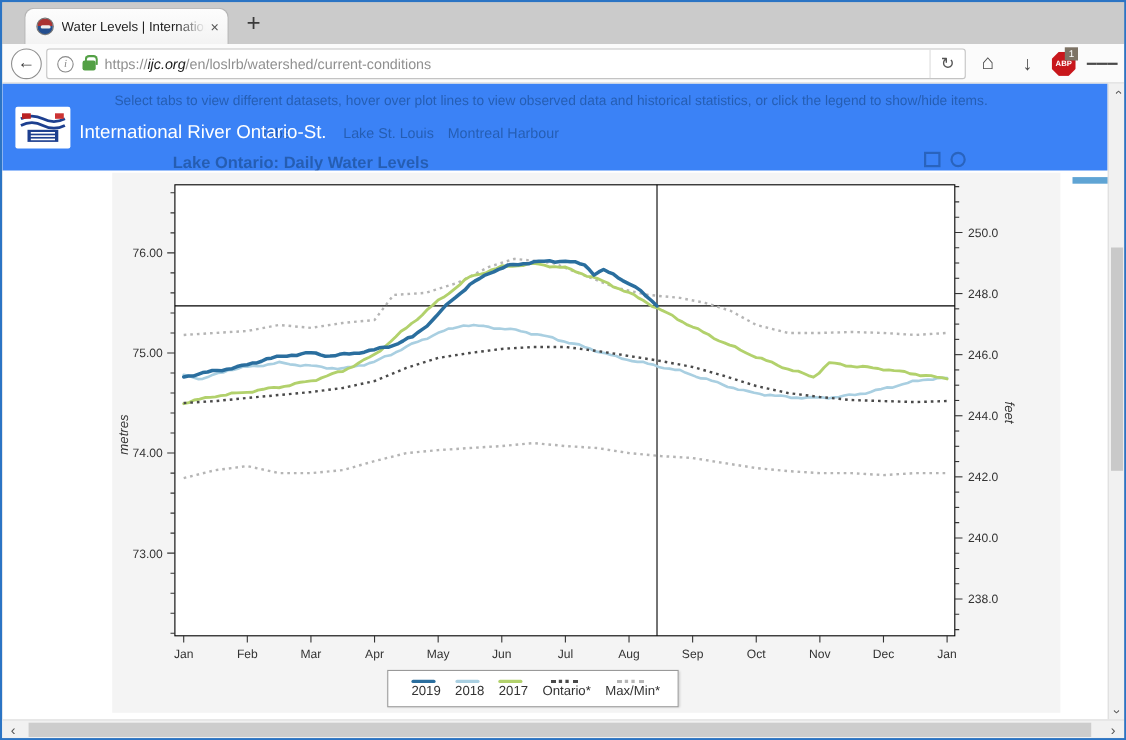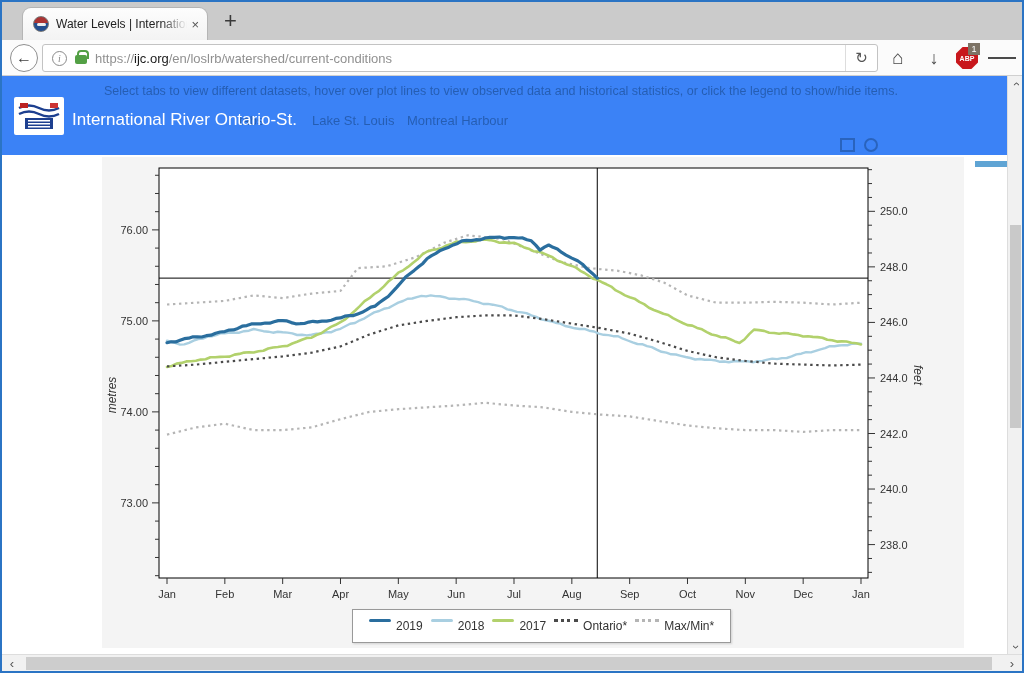--- a/index.html
+++ b/index.html
@@ -16,21 +16,21 @@
   .newtab{ position:absolute; left:222px; top:8px; font-size:22px; color:#3a3a3a; line-height:22px; }
 
   
   .toolbar{ position:relative; height:36px; background:#fbfbfb; border-bottom:1px solid #d0d0d0; }
   .back-btn{ position:absolute; left:8px; top:4px; width:28px; height:28px; border:1px solid #8f8f8f; border-radius:50%; background:#fff; display:flex; align-items:center; justify-content:center; font-size:16px; font-weight:bold; color:#3e3e3e; }
   .urlbar{ position:absolute; left:40px; top:4px; width:836px; height:28px; background:#fff; border:1px solid #c3c3c3; border-radius:3px; display:flex; align-items:center; }
   .info-icon{ width:15px; height:15px; border:1px solid #8a8a8a; border-radius:50%; color:#8a8a8a; font-size:10px; font-style:italic; font-family:"Liberation Serif",serif; display:flex; align-items:center; justify-content:center; margin:0 6px 0 9px; flex:none;}
   .lock-icon{ position:relative; width:12px; height:9px; background:#53a045; border-radius:2px; margin:3px 8px 0 2px; flex:none;}
   .lock-icon::before{ content:""; position:absolute; left:2px; top:-5px; width:8px; height:7px; border:2px solid #53a045; border-bottom:none; border-radius:4px 4px 0 0; }
   .url-text{ font-size:13px; color:#909090; white-space:nowrap; overflow:hidden; flex:1; }
-  .url-text .domain{ color:#1a1a1a; }
+  .url-text .domain{ color:#1a1a1a;font-style:italic; }
   .reload-seg{ width:32px; height:100%; border-left:1px solid #ddd; display:flex; align-items:center; justify-content:center; font-size:15px; color:#555; flex:none;}
   .tb-icon{ position:absolute; top:5px; width:28px; height:26px; display:flex; align-items:center; justify-content:center; color:#4a4a4a; }
   .home-i{ left:882px; font-size:19px; }
   .down-i{ left:918px; font-size:18px; font-weight:bold; }
   .abp-i{ left:951px; }
   .abp-oct{ position:relative; width:22px; height:22px; background:#c8171c; clip-path:polygon(30% 0,70% 0,100% 30%,100% 70%,70% 100%,30% 100%,0 70%,0 30%); color:#fff; font-size:7px; font-weight:bold; display:flex; align-items:center; justify-content:center;}
   .abp-badge{ position:absolute; left:966px; top:3px; width:12px; height:12px; background:#7d7365; color:#fff; font-size:9px; display:flex; align-items:center; justify-content:center; z-index:3;}
   .menu-i{ left:986px; }
   .menu-i span{ display:block; width:16px; height:2.5px; background:#4a4a4a; margin:2px 0; }
 
@@ -51,21 +51,21 @@
   .site-title{ position:absolute; left:70px; top:32px; color:#fff; font-size:17px; line-height:24px; }
   .main-nav{ position:absolute; right:14px; top:42px; display:flex; gap:23px; align-items:center; }
   .nav-item{ position:relative; color:#fff; font-size:12.5px; letter-spacing:.3px; white-space:nowrap; cursor:pointer; }
   .caret{ display:inline-block; width:0; height:0; border-left:4px solid transparent; border-right:4px solid transparent; border-top:5px solid #fff; margin-left:5px; vertical-align:middle; }
   .nav-item.active::after{ content:""; position:absolute; left:-2px; right:-2px; top:22px; height:3px; background:#fff; }
 
   
   .clip-frag{ position:absolute; left:973px; top:85px; width:33px; height:6px; background:#5fa4d4; z-index:2;}
   .chart-widget{ position:absolute; left:100px; top:81px; width:862px; height:491px; background:#f4f4f4; }
   .legend-box{ position:absolute; left:250px; top:452px; height:34px; background:#fff; border:1px solid #999; box-shadow:1px 1px 2px rgba(0,0,0,.15); display:flex; align-items:center; padding:0 12px; }
-  .lg-item{ display:flex; align-items:flex-start; margin:0 4px; cursor:pointer; }
+  .lg-item{ display:flex; align-items:center; margin:0 4px; cursor:pointer;flex-direction:column; }
   .lg-label{ font-size:12px; color:#333; margin-left:5px; }
   .sw-solid{ width:22px; height:3px; border-radius:2px; }
   .sw-dot{ width:24px; height:0; border-top:3px dotted; }
 
   
   .v-scroll{ position:absolute; right:0; top:0; width:15px; height:578px; background:#f1f1f1; border-left:1px solid #ddd; z-index:6;}
   .v-thumb{ position:absolute; left:2px; top:149px; width:11px; height:203px; background:#c9c9c9; }
   .v-arrow{ position:absolute; left:0; width:15px; height:15px; color:#555; font-size:12px; display:flex; align-items:center; justify-content:center; }
   .v-up{ top:0; } .v-dn{ bottom:0; }
   .rot90{ transform:rotate(90deg); } .rot270{ transform:rotate(270deg); }
@@ -111,20 +111,21 @@
       </div>
   </div>
 
   <div class="viewport">
 
     <div class="site-header">
       <div class="ghost g-instr">Select tabs to view different datasets, hover over plot lines to view observed data and historical statistics, or click the legend to show/hide items.</div>
       <div class="ghost g-tab1">tabs</div>
       <div class="ghost g-tab2">Lake St. Louis</div>
       <div class="ghost g-tab3">Montreal Harbour</div>
+      <div class="ghost g-title">Lake Ontario: Daily Water Levels</div>
       <div class="ghost g-sq"></div>
       <div class="ghost g-ci"></div>
 
       <div class="logo-box">
         <svg width="44" height="32" viewBox="0 0 44 32">
           <rect x="1" y="1" width="42" height="30" fill="#fff"></rect>
           <path d="M2 8 Q12 3 22 8 T42 8" stroke="#1d3f8f" stroke-width="2.5" fill="none"></path>
           <path d="M2 14 Q12 9 22 14 T42 14" stroke="#1d3f8f" stroke-width="2.5" fill="none"></path>
           <rect x="3" y="3" width="8" height="5" fill="#b22"></rect>
           <rect x="33" y="3" width="8" height="5" fill="#c33"></rect>

